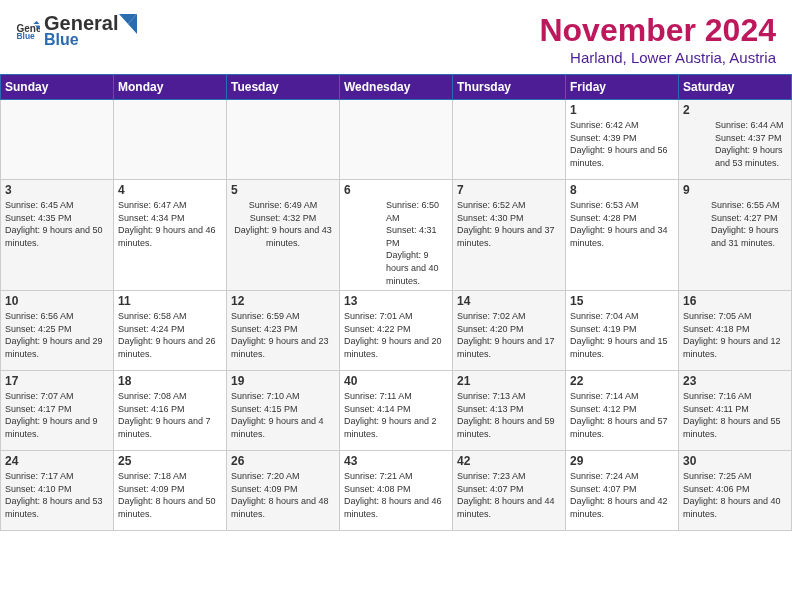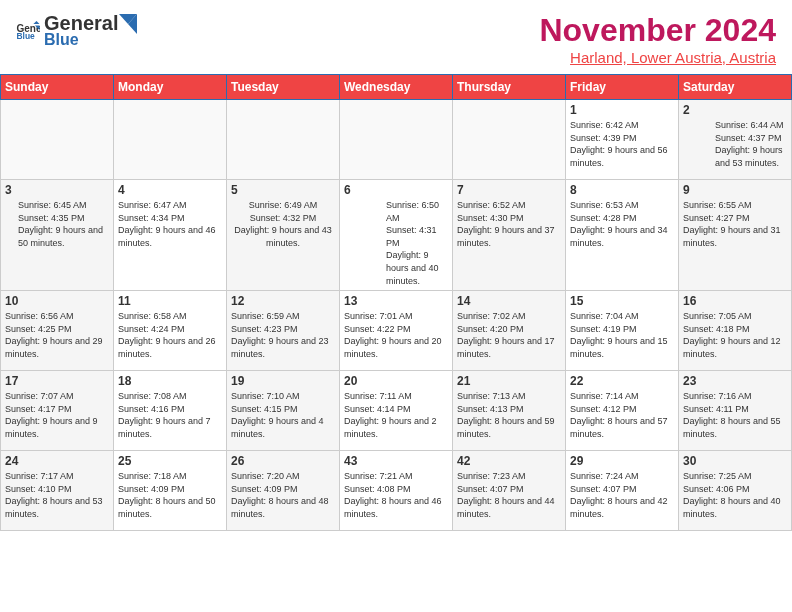--- a/index.html
+++ b/index.html
@@ -28,32 +28,31 @@
     }
     
     .month-title {
       font-size: 32px;
       font-weight: bold;
       color: #be185d;
     }
     
     .location-title {
       font-size: 15px;
-      color: #ef4444;
-      text-decoration: underline;
+      color: #4c1d95;
     }
     
     .calendar {
       width: 100%;
       border-collapse: collapse;
       table-layout: fixed;
     }
     
     .calendar thead tr th {
-      background-color: #ef4444;
+      background-color: #4c1d95;
       color: #fff;
       font-size: 12px;
       font-weight: bold;
       padding: 5px 4px;
       border: 1px solid #2b6cb0;
       text-align: left;
     }
     
     .calendar tbody tr td {
       vertical-align: top;
@@ -146,21 +145,21 @@
         <td>
           <span class="day-number">2</span>
           <div class="day-info" style="white-space: pre-line; margin-left: 32px;">Sunrise: 6:44 AM
 Sunset: 4:37 PM
 Daylight: 9 hours and 53 minutes.</div>
         </td>
       </tr>
       <tr>
         <td>
           <span class="day-number">3</span>
-          <div class="day-info" style="white-space: pre-line; margin-left: 13px;">Sunrise: 6:45 AM
+          <div class="day-info" style="white-space: pre-line;">Sunrise: 6:45 AM
 Sunset: 4:35 PM
 Daylight: 9 hours and 50 minutes.</div>
         </td>
         <td>
           <span class="day-number">4</span>
           <div class="day-info" style="white-space: pre-line;">Sunrise: 6:47 AM
 Sunset: 4:34 PM
 Daylight: 9 hours and 46 minutes.</div>
         </td>
         <td>
@@ -182,21 +181,21 @@
 Daylight: 9 hours and 37 minutes.</div>
         </td>
         <td>
           <span class="day-number">8</span>
           <div class="day-info" style="white-space: pre-line;">Sunrise: 6:53 AM
 Sunset: 4:28 PM
 Daylight: 9 hours and 34 minutes.</div>
         </td>
         <td>
           <span class="day-number">9</span>
-          <div class="day-info" style="white-space: pre-line;">Sunrise: 6:55 AM
+          <div class="day-info" style="white-space: pre-line; margin-left: 28px;">Sunrise: 6:55 AM
 Sunset: 4:27 PM
 Daylight: 9 hours and 31 minutes.</div>
         </td>
       </tr>
       <tr>
         <td>
           <span class="day-number">10</span>
           <div class="day-info" style="white-space: pre-line;">Sunrise: 6:56 AM
 Sunset: 4:25 PM
 Daylight: 9 hours and 29 minutes.</div>
@@ -251,21 +250,21 @@
 Sunset: 4:16 PM
 Daylight: 9 hours and 7 minutes.</div>
         </td>
         <td>
           <span class="day-number">19</span>
           <div class="day-info" style="white-space: pre-line;">Sunrise: 7:10 AM
 Sunset: 4:15 PM
 Daylight: 9 hours and 4 minutes.</div>
         </td>
         <td>
-          <span class="day-number">20</span>
+          <span class="day-number">40</span>
           <div class="day-info" style="white-space: pre-line;">Sunrise: 7:11 AM
 Sunset: 4:14 PM
 Daylight: 9 hours and 2 minutes.</div>
         </td>
         <td>
           <span class="day-number">21</span>
           <div class="day-info" style="white-space: pre-line;">Sunrise: 7:13 AM
 Sunset: 4:13 PM
 Daylight: 8 hours and 59 minutes.</div>
         </td>

